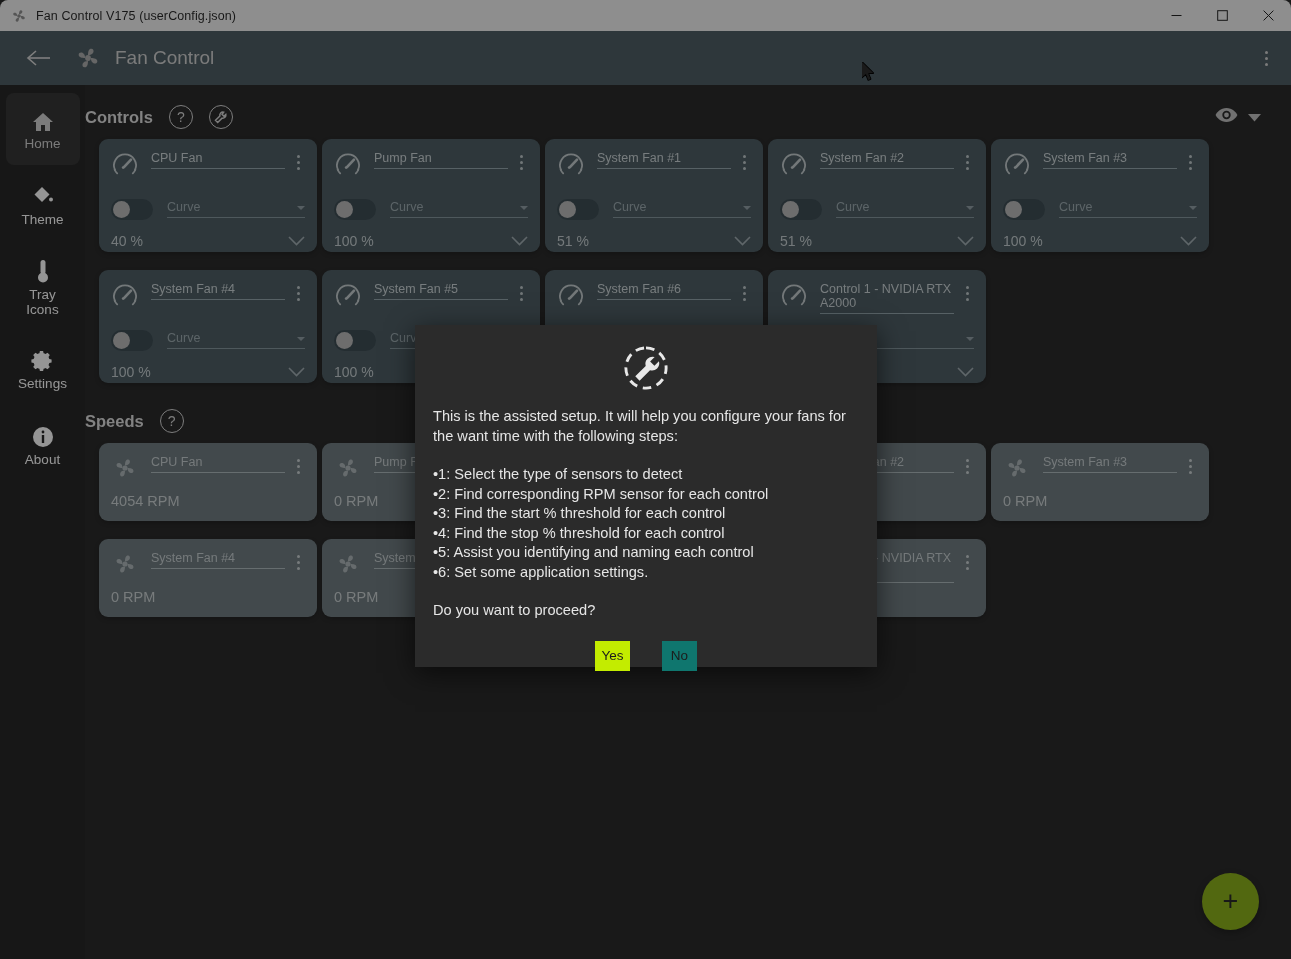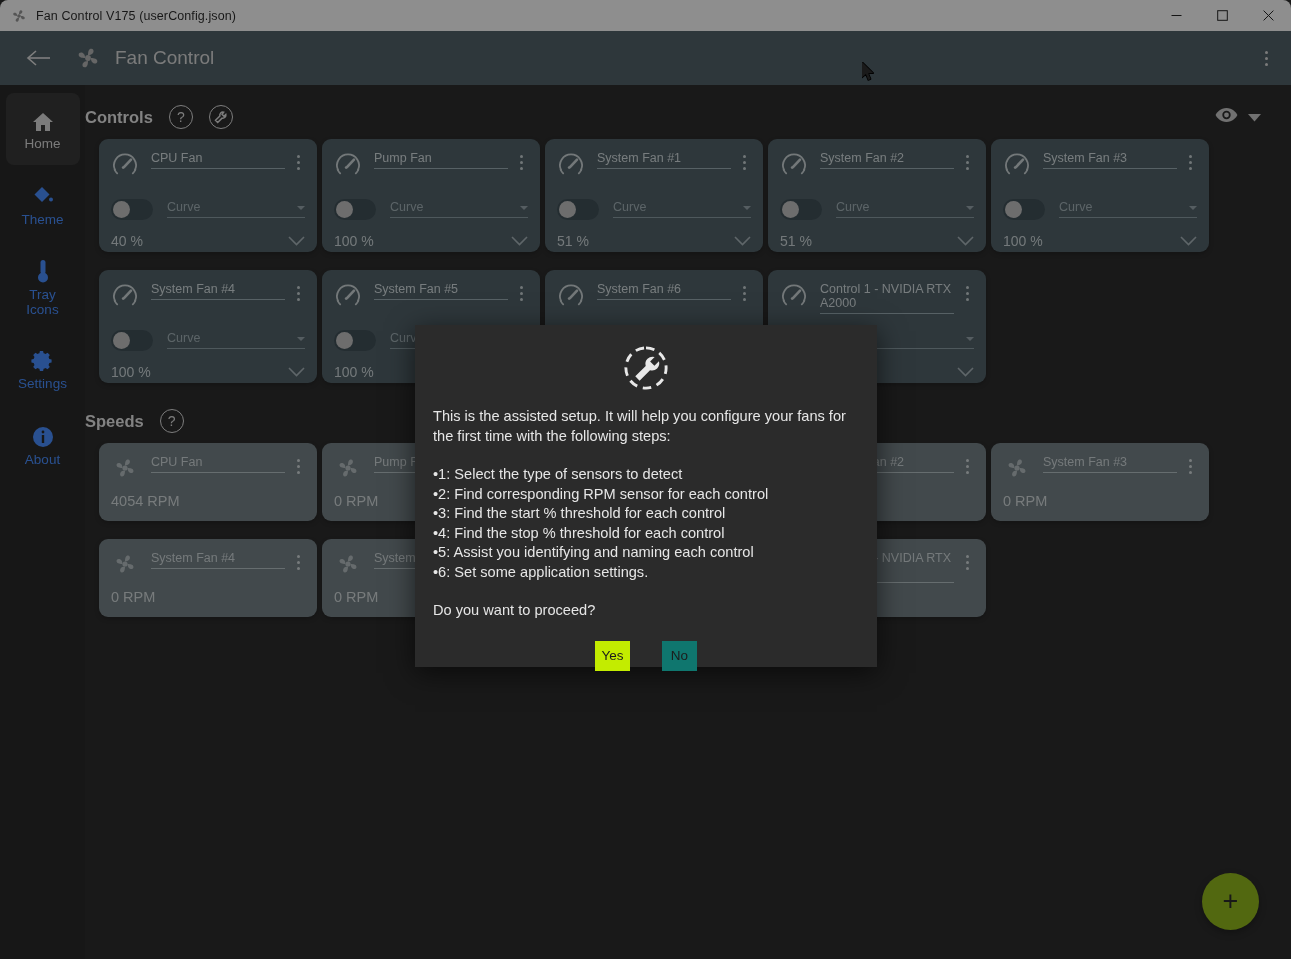--- a/index.html
+++ b/index.html
@@ -39,21 +39,21 @@
   .kebab-top { margin-left: auto; margin-right: 14px; width: 28px; height: 30px; display:flex;align-items:center;justify-content:center;}
 
   
   .sidebar {
     position: absolute; top: 85px; left: 0; width: 85px; height: 874px;
     background: #1a1a1a;
   }
   .side-item {
     position: relative; width: 74px; margin: 0 auto; height: 72px;
     display: flex; flex-direction: column; align-items: center; justify-content: center;
-    color: #3b82f6; font-size: 13.5px; border-radius: 8px;
+    color: #ffffff; font-size: 13.5px; border-radius: 8px;
     margin-top: 4px;
   }
   .side-item .sicon { height: 26px; display: flex; align-items: flex-end; margin-bottom: 3px; }
   .side-item .slabel { text-align: center; line-height: 15px; }
   .side-item.active { background: #2a2a2a; color: #cfcfcf; margin-top: 8px; }
 
   
   .content { position: absolute; top: 85px; left: 85px; width: 1206px; height: 874px; background:#1e1e1e; }
   .section-head {
     display: flex; align-items: center; height: 44px; margin-top: 10px;
@@ -793,21 +793,21 @@
   <div class="modal">
     <div class="modal-icon">
       <svg width="46" height="46" viewBox="0 0 48 48">
         <g fill="none" stroke="#e8e8e8" stroke-width="3">
           <path d="M24 3a21 21 0 0 1 21 21 21 21 0 0 1-21 21A21 21 0 0 1 3 24 21 21 0 0 1 24 3" stroke-dasharray="9 6"></path>
         </g>
         <path d="M33 12.5a7.5 7.5 0 0 0-9.3 9.3L12.8 32.7l4.5 4.5 10.9-10.9a7.5 7.5 0 0 0 9.3-9.3l-4.7 4.7-4.5-4.5z" fill="#e8e8e8"></path>
       </svg>
     </div>
     <div class="modal-body">
-      <p>This is the assisted setup. It will help you configure your fans for the first time with the following steps:</p>
+      <p>This is the assisted setup. It will help you configure your fans for the want time with the following steps:</p>
       <div class="gap"></div>
       <ul id="dialog-steps">
           <li>1: Select the type of sensors to detect</li>
           <li>2: Find corresponding RPM sensor for each control</li>
           <li>3: Find the start % threshold for each control</li>
           <li>4: Find the stop % threshold for each control</li>
           <li>5: Assist you identifying and naming each control</li>
           <li>6: Set some application settings.</li>
         </ul>
       <div class="gap"></div>

